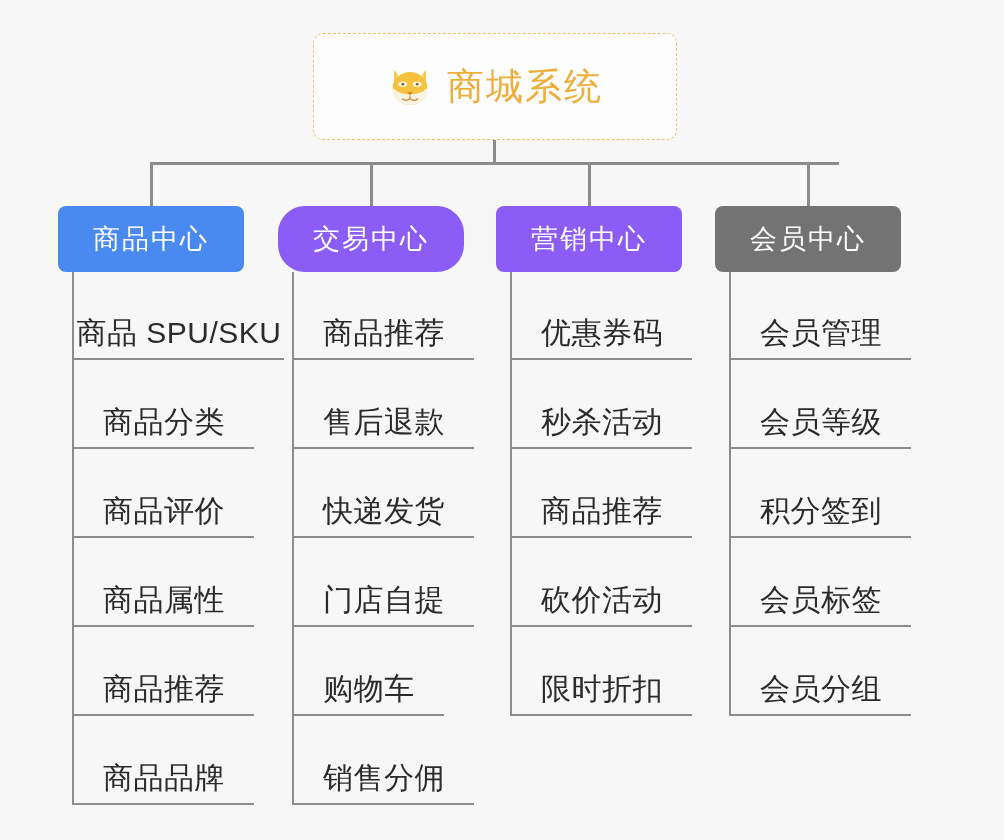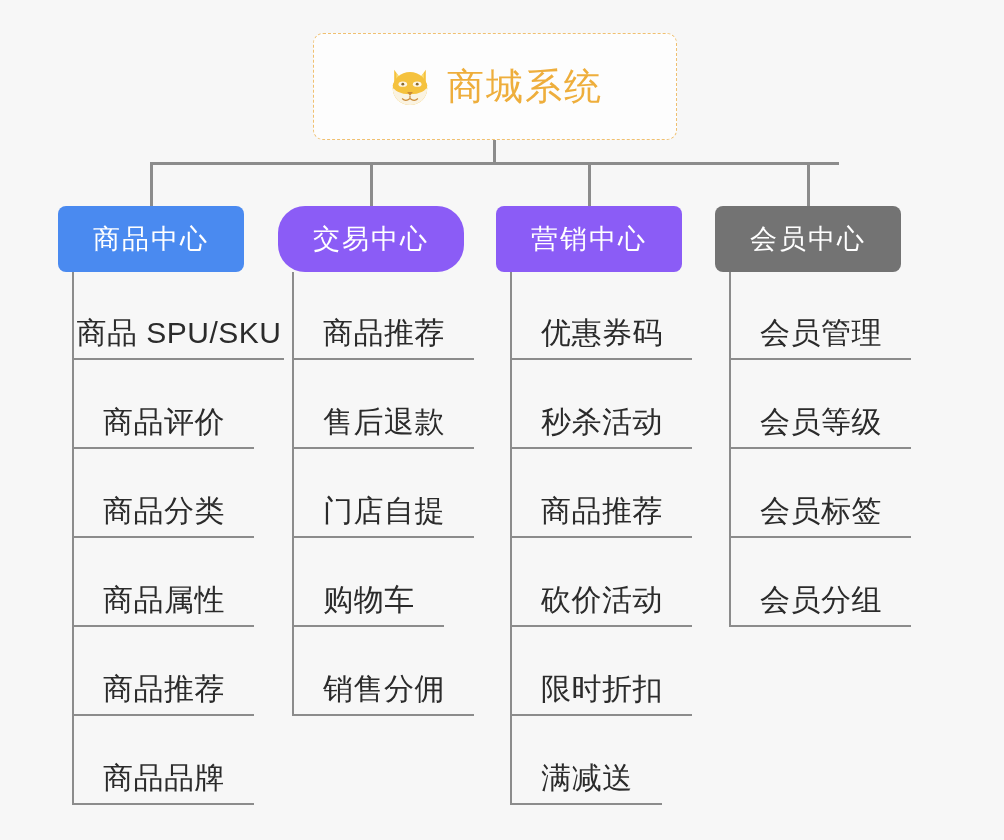--- a/index.html
+++ b/index.html
@@ -166,63 +166,64 @@
   <div class="line v-line root-stem" style="background: rgb(140, 140, 140);"></div>
   <div class="line h-line bus" style="background: rgb(140, 140, 140);"></div>
 
   <div class="column col-0">
     <div class="line v-line drop" style="background: rgb(140, 140, 140);"></div>
     <div class="cat-header" style="background: rgb(74, 138, 240);">
       <span>商品中心</span>
     </div>
     <div class="leaf-list">
       <div class="leaf-item wide">商品 SPU/SKU</div>
+      <div class="leaf-item">商品分类</div>
       <div class="leaf-item">商品评价</div>
-      <div class="leaf-item">商品分类</div>
       <div class="leaf-item">商品属性</div>
       <div class="leaf-item">商品推荐</div>
       <div class="leaf-item">商品品牌</div>
     </div>
   </div>
 
   <div class="column col-1">
     <div class="line v-line drop" style="background: rgb(140, 140, 140);"></div>
     <div class="cat-header" style="background: #8b5cf6; border-radius: 27px;">
       <span>交易中心</span>
     </div>
     <div class="leaf-list">
       <div class="leaf-item">商品推荐</div>
       <div class="leaf-item">售后退款</div>
+      <div class="leaf-item">快递发货</div>
       <div class="leaf-item">门店自提</div>
       <div class="leaf-item short">购物车</div>
       <div class="leaf-item">销售分佣</div>
     </div>
   </div>
 
   <div class="column col-2">
     <div class="line v-line drop" style="background: rgb(140, 140, 140);"></div>
     <div class="cat-header" style="background: #8b5cf6;">
       <span>营销中心</span>
     </div>
     <div class="leaf-list">
       <div class="leaf-item">优惠券码</div>
       <div class="leaf-item">秒杀活动</div>
       <div class="leaf-item">商品推荐</div>
       <div class="leaf-item">砍价活动</div>
       <div class="leaf-item">限时折扣</div>
-      <div class="leaf-item short">满减送</div>
     </div>
   </div>
 
   <div class="column col-3">
     <div class="line v-line drop" style="background: rgb(140, 140, 140);"></div>
     <div class="cat-header" style="background: #737373;">
       <span>会员中心</span>
     </div>
     <div class="leaf-list">
       <div class="leaf-item">会员管理</div>
       <div class="leaf-item">会员等级</div>
+      <div class="leaf-item">积分签到</div>
       <div class="leaf-item">会员标签</div>
       <div class="leaf-item">会员分组</div>
     </div>
   </div>
 
 </div>
 
 </body></html>

